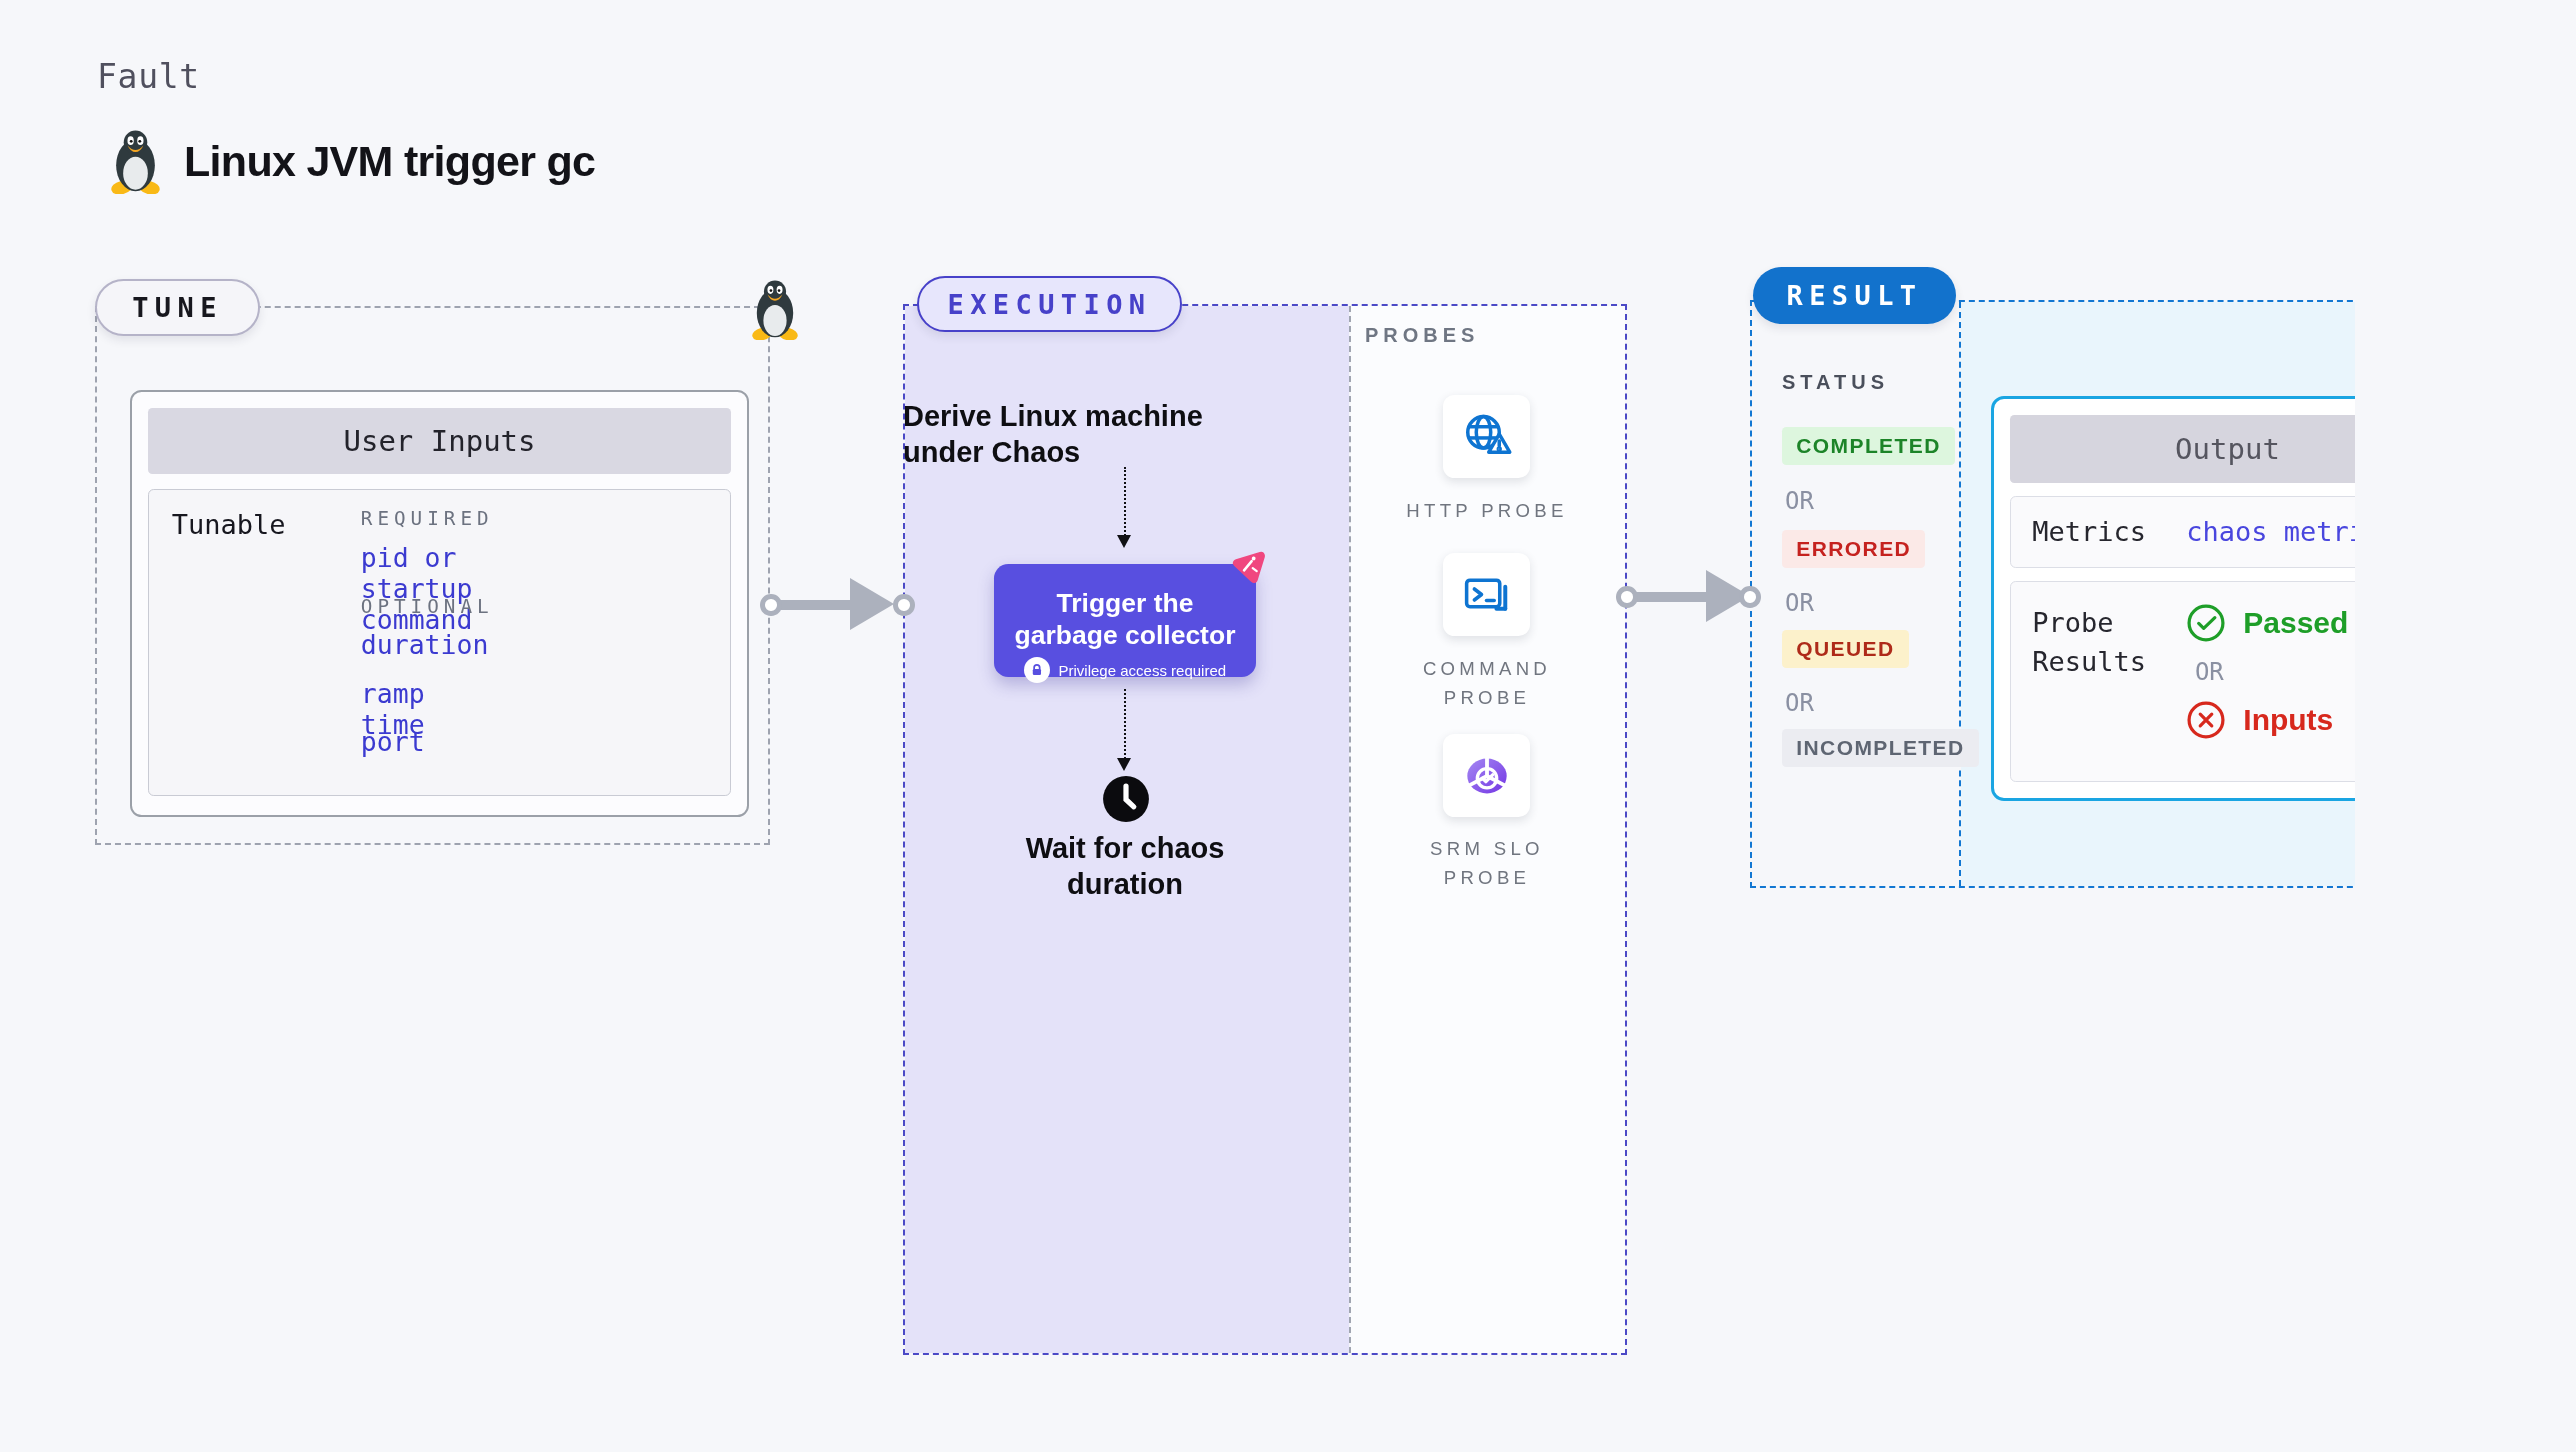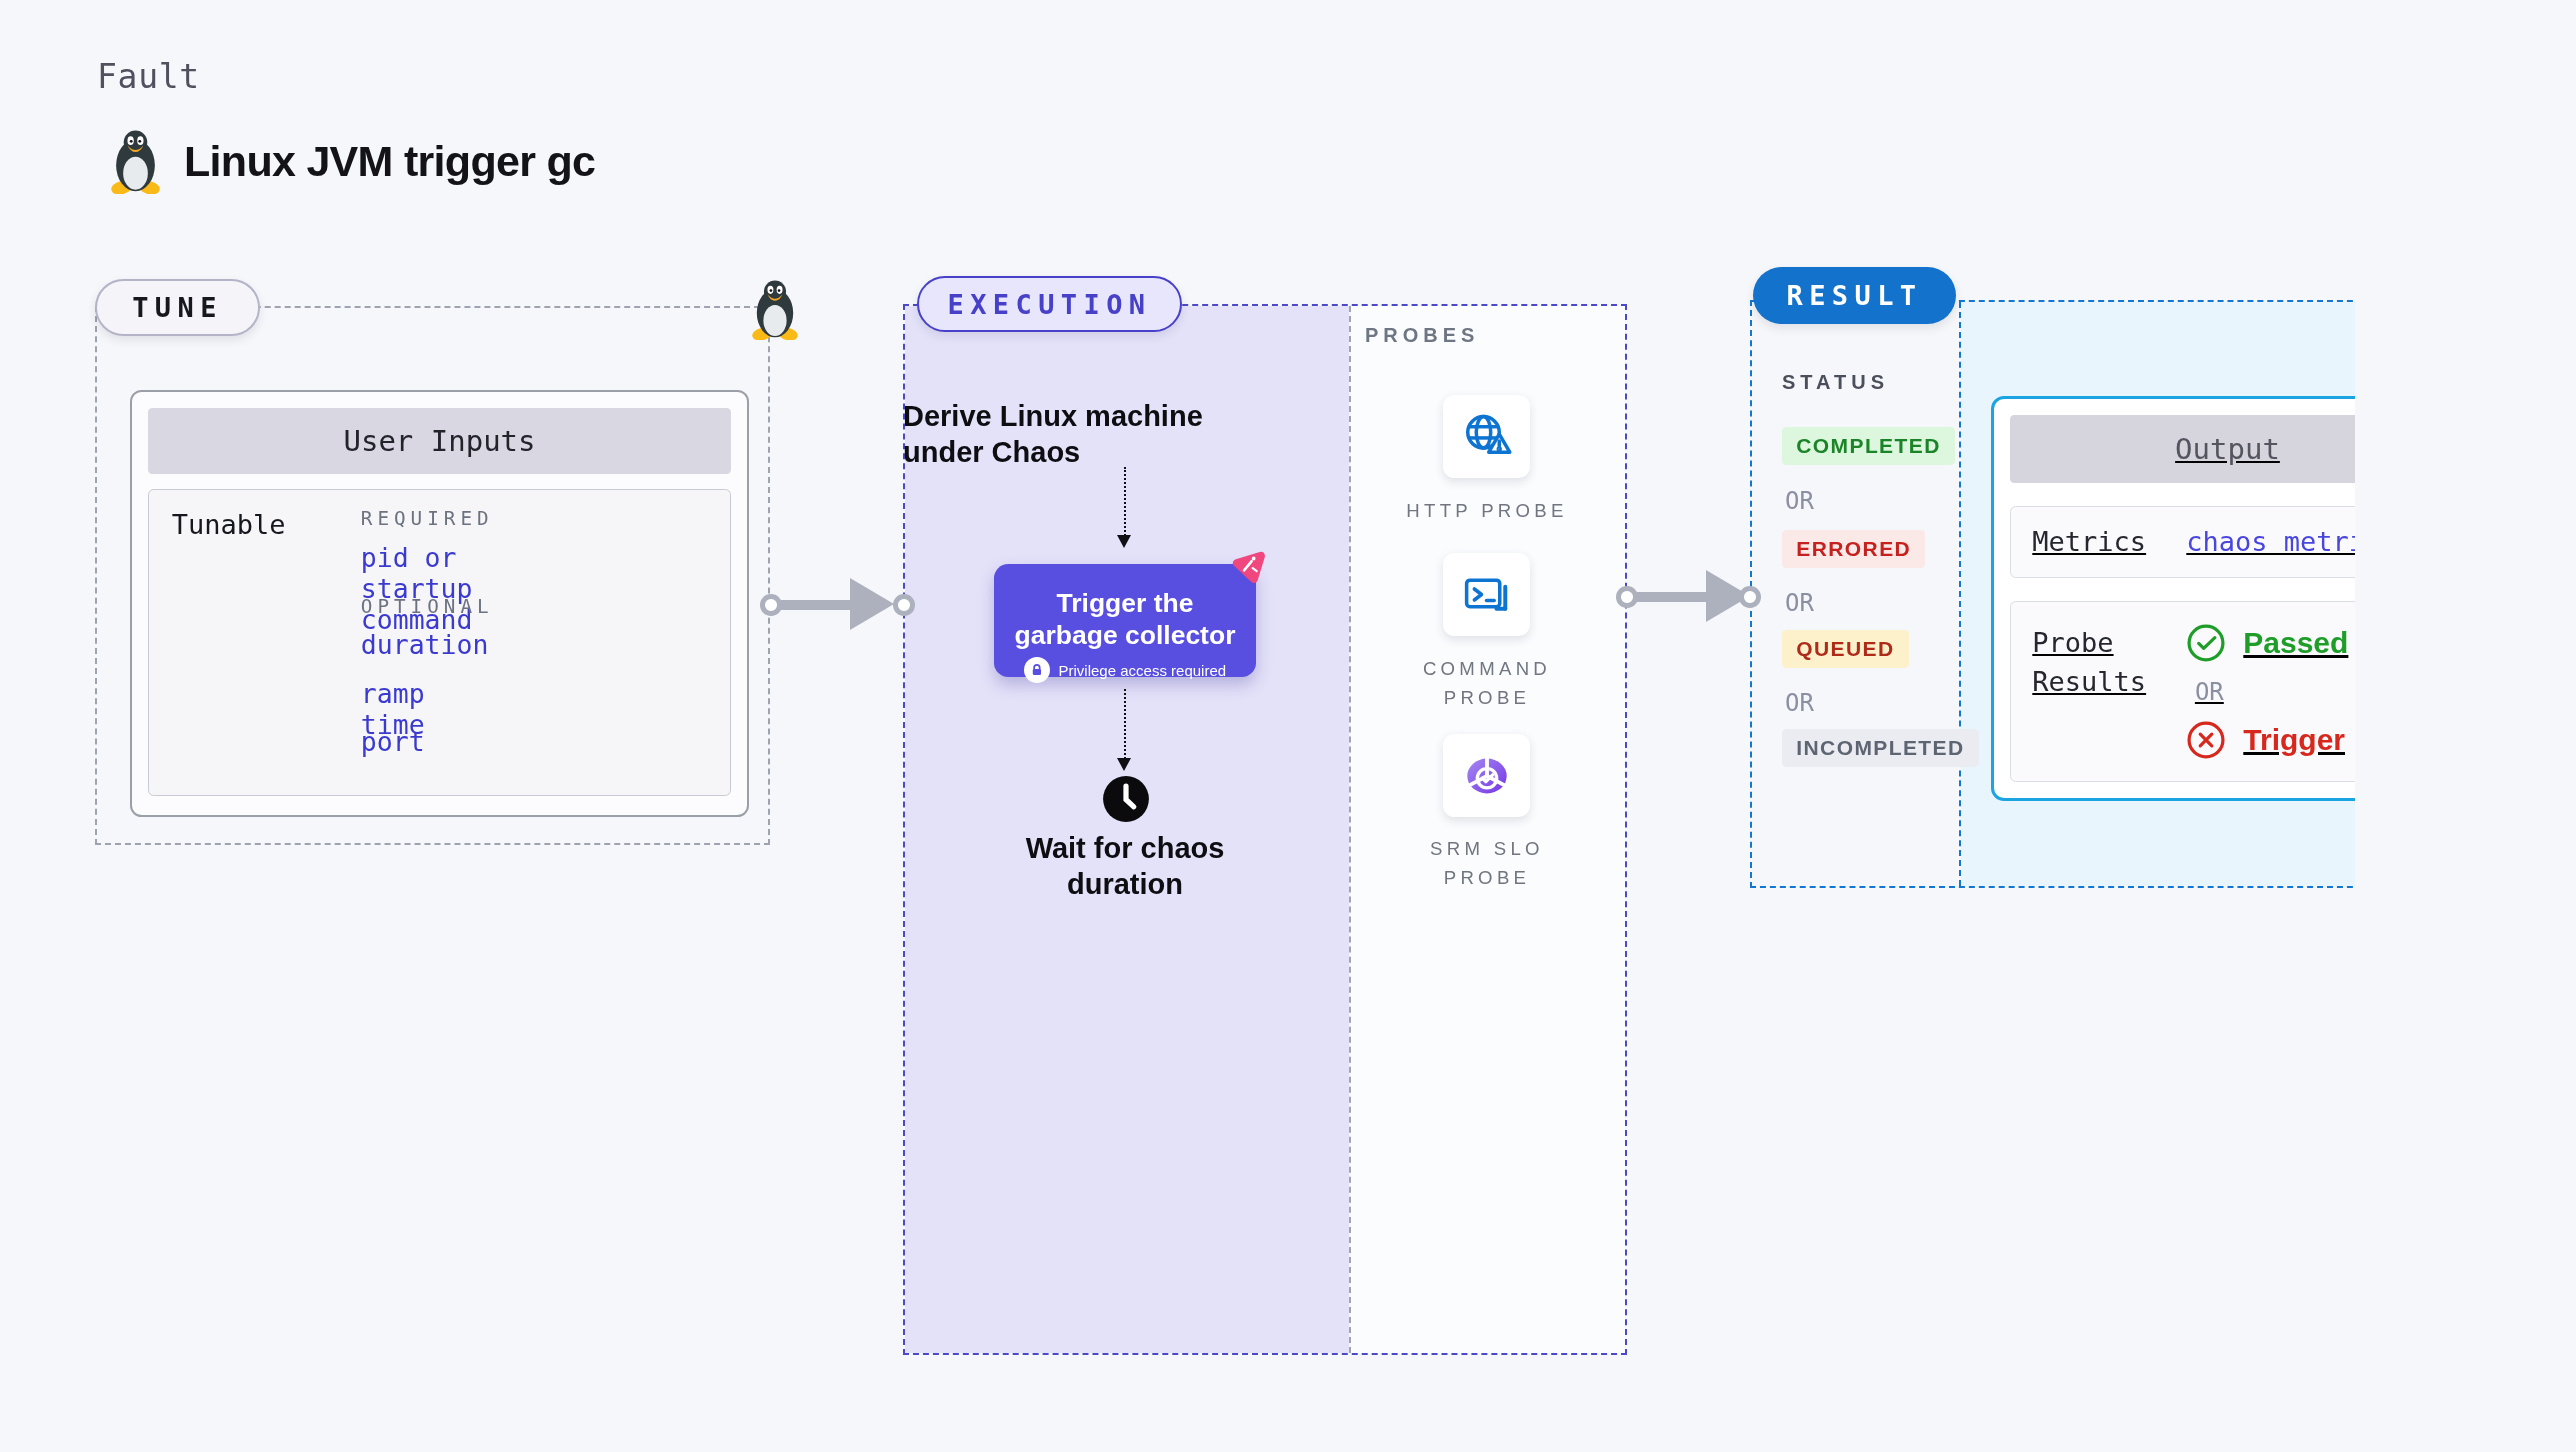--- a/index.html
+++ b/index.html
@@ -95,21 +95,21 @@
   .result-pill { left:1753px; top:267px; width:203px; height:57px; background:#1272CC; color:#fff; }
 
   .status-label { position:absolute; left:1782px; top:371px; font-size:20px; font-weight:bold;
                   letter-spacing:5px; color:#4A4F5B; }
   .status-badge { position:absolute; left:1782px; padding:7.2px 14.3px; border-radius:4.3px;
                   font-size:21px; font-weight:bold; letter-spacing:1.4px; }
   .or-label { position:absolute; left:1785px; font-size:24px; color:#8A90A2; }
 
   .output-box { position:absolute; left:1991px; top:396px; width:473px; height:405px;
                 background:#fff; border:3.6px solid #1AA5E2; border-radius:13px;
-                padding:15.8px; display:flex; flex-direction:column; gap:23px;text-decoration:underline; }
+                padding:15.8px; display:flex; flex-direction:column; gap:13px; }
   .output-header { height:68px; background:#D6D5DE; border-radius:4.3px; flex:none;
                 display:flex; align-items:center; justify-content:center;
                 font-size:29px; color:#55555F; }
   .output-row { background:#FAFAFC; border:1.4px solid #DCDEE6; border-radius:5.7px; display:flex; }
   .metrics-row { height:72px; flex:none; align-items:center; padding:0 21.5px; }
   .row-label { font-size:27px; color:#26262E; width:154px; flex:none; line-height:1.45; }
   .metrics-value { font-size:27px; color:#4946DE; }
   .probe-row { flex:1; padding:21.5px 21.5px; align-items:flex-start; }
   .verdict-col { display:flex; flex-direction:column; }
   .verdict { display:flex; align-items:center; gap:17px; }
@@ -300,20 +300,20 @@
             <path d="M16.5 26.5 l6.5 6.5 L37.5 19" stroke-linecap="round" stroke-linejoin="round"></path>
           </svg>
           <span>Passed</span>
         </div>
         <div class="verdict-or">OR</div>
         <div class="verdict failed">
           <svg width="40" height="40" viewBox="0 0 52 52" fill="none" stroke="#D7281D" stroke-width="4.2">
             <circle cx="26" cy="26" r="22"></circle>
             <path d="M18.5 18.5 L33.5 33.5 M33.5 18.5 L18.5 33.5" stroke-linecap="round"></path>
           </svg>
-          <span>Trigger</span>
+          <span>Inputs</span>
         </div>
       </div>
     </div>
   </div>
 
 </div>
 
 
 </body></html>

